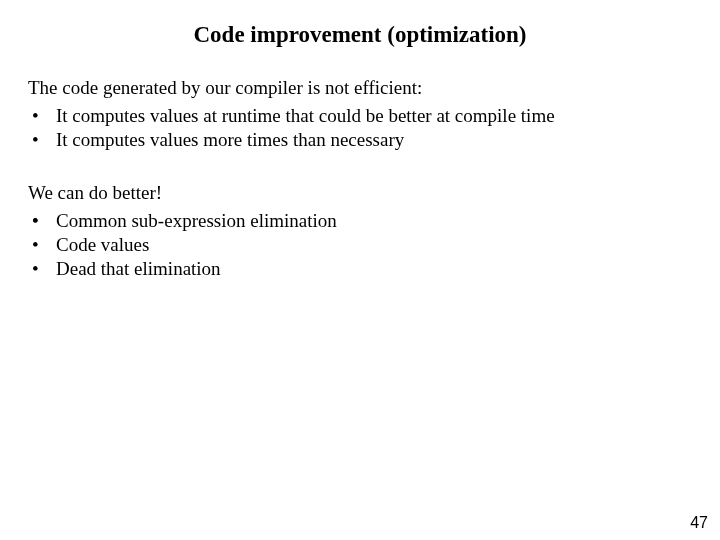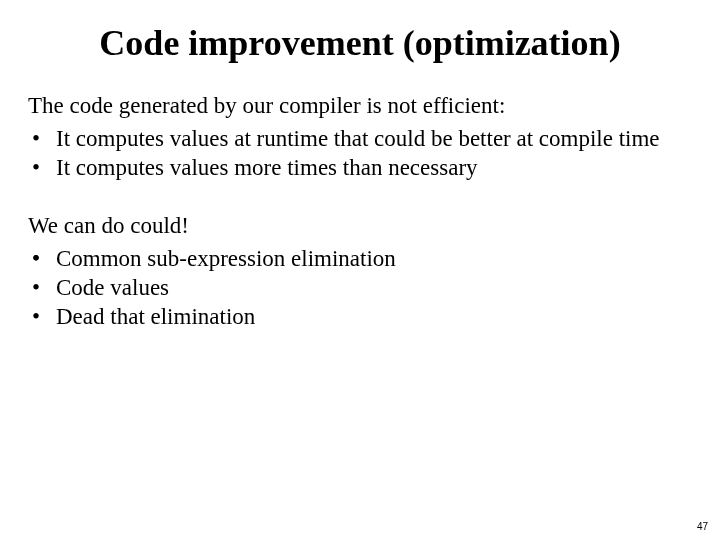--- a/index.html
+++ b/index.html
@@ -16,25 +16,25 @@
   .slide {
     box-sizing: border-box;
     width: 720px;
     height: 540px;
     padding: 22px 28px 20px 28px;
     position: relative;
   }
   .title {
     text-align: center;
     font-weight: bold;
-    font-size: 36px;
+    font-size: 23px;
     margin: 0 0 28px 0;
   }
   .body {
-    font-size: 23px;
+    font-size: 19px;
     line-height: 1.25;
   }
   .para {
     margin: 0 0 4px 0;
   }
   ul.bullets {
     list-style: none;
     margin: 0 0 0 0;
     padding: 0;
   }
@@ -48,21 +48,21 @@
     left: 4px;
     top: 0;
   }
   .gap {
     height: 30px;
   }
   .pagenum {
     position: absolute;
     right: 12px;
     bottom: 8px;
-    font-size: 10px;
+    font-size: 16px;
     font-family: Arial, sans-serif;
     color: #000;
   }
 </style>
 </head>
 <body>
 
 <div class="slide">
 
   <h1 class="title">Code improvement (optimization)</h1>
@@ -77,21 +77,21 @@
         <span>It computes values at runtime that could be better at compile time</span>
       </li>
       <li>
         <span class="dot">•</span>
         <span>It computes values more times than necessary</span>
       </li>
     </ul>
 
     <div class="gap"></div>
 
-    <p class="para">We can do could!</p>
+    <p class="para">We can do better!</p>
 
     <ul class="bullets">
       <li>
         <span class="dot">•</span>
       </li>
       <li>
         <span class="dot">•</span>
         <span>Common sub-expression elimination</span>
       </li>
       <li>

